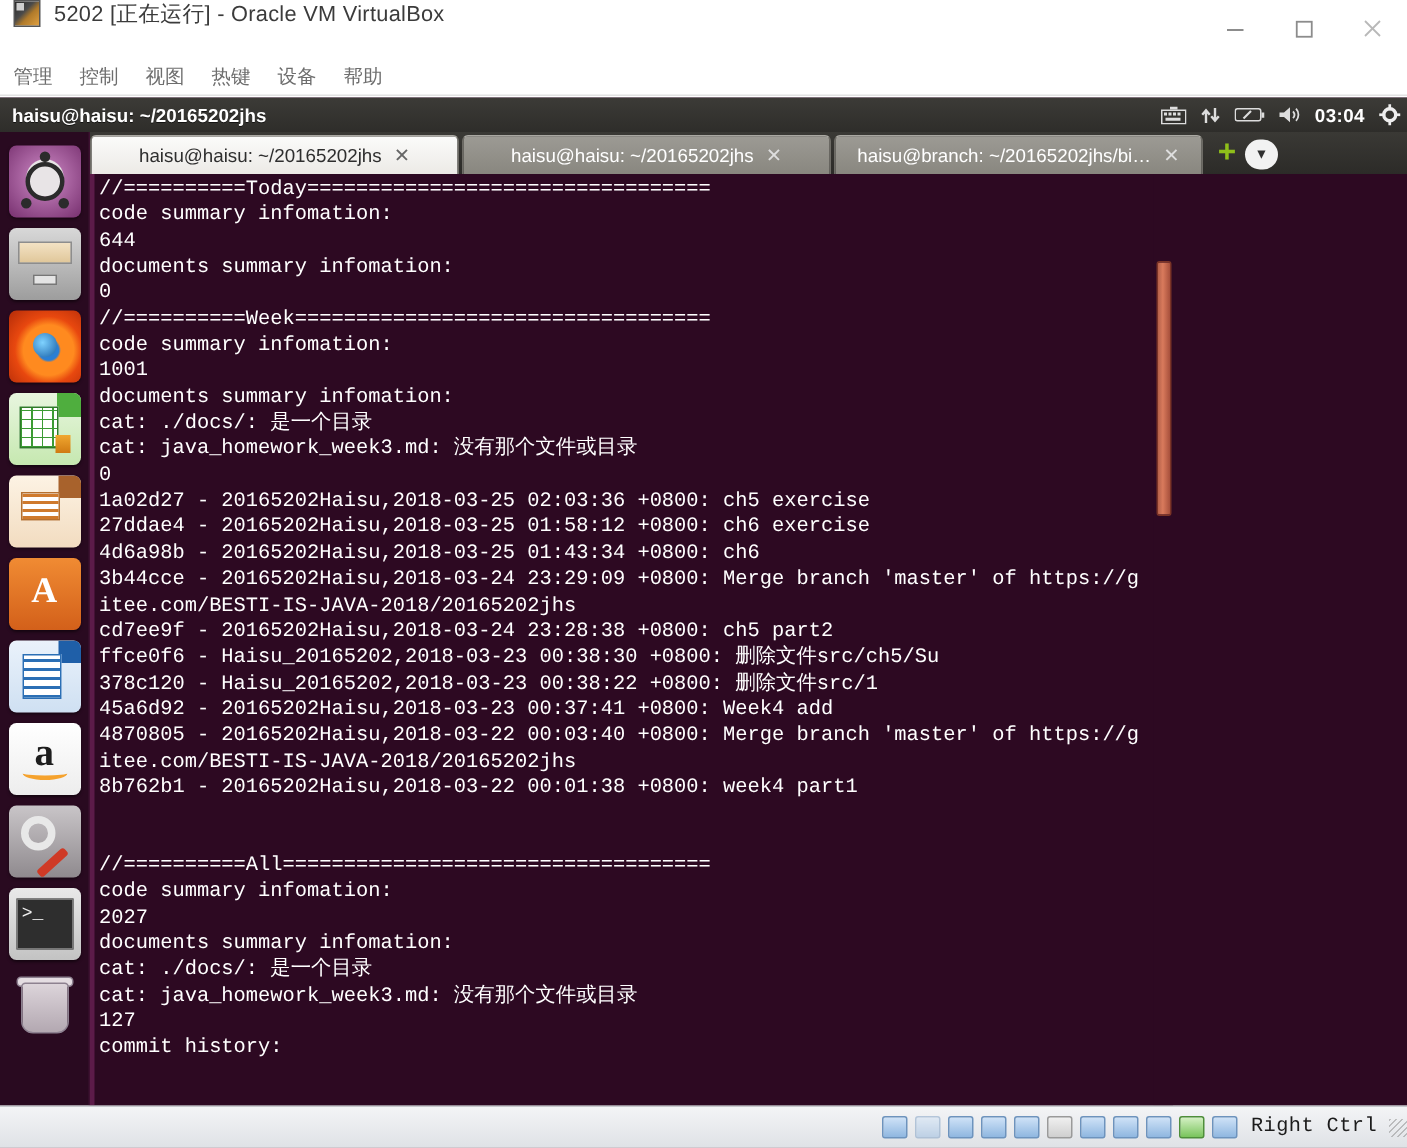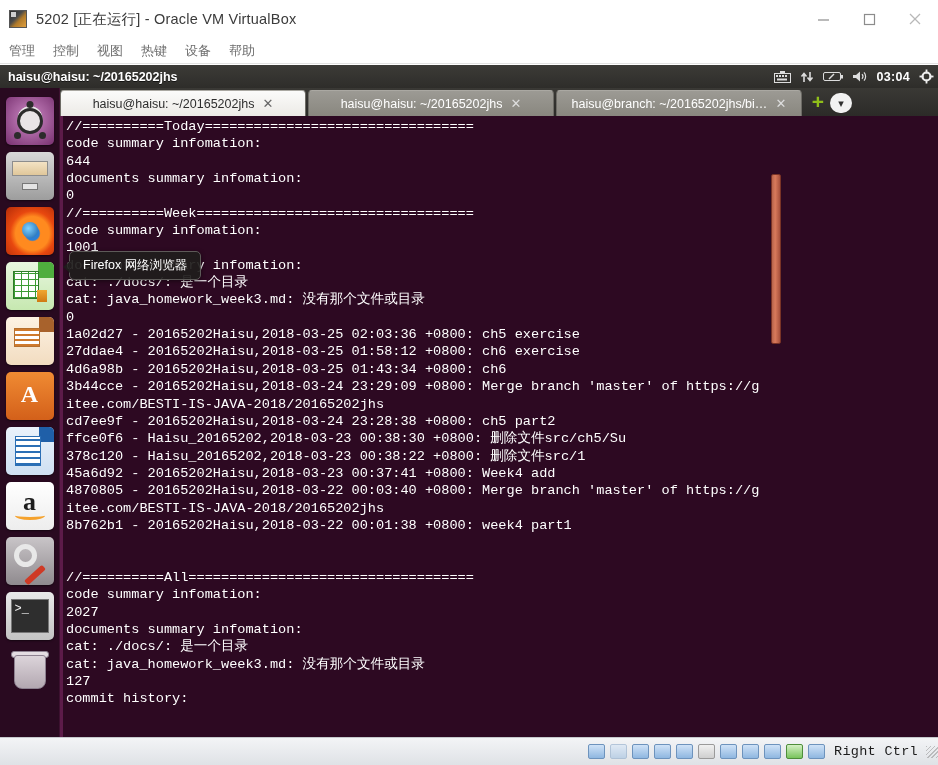--- a/index.html
+++ b/index.html
@@ -9,21 +9,21 @@
     background: #ffffff;
     font-family: "Liberation Sans", sans-serif;
   }
 
   #app { position: relative; width: 938px; height: 765px; }
 
   
   .vbox-titlebar {
     position: absolute; left: 0; top: 0; width: 938px; height: 38px;
     background: #ffffff;
-    display: flex; align-items: center;
+    display: flex; align-items: flex-start;
   }
   .vbox-icon {
     width: 18px; height: 18px; margin-left: 9px; margin-right: 9px;
     background: linear-gradient(135deg,#2b2b2b 0%,#4a4a4a 40%,#b07a2a 60%,#e0a040 100%);
     border: 1px solid #555; position: relative; flex: 0 0 auto;
   }
   .vbox-icon:after {
     content: ""; position: absolute; left: 1px; top: 1px; width: 5px; height: 5px;
     background: #cfcfcf;
   }
@@ -486,21 +486,20 @@
 documents summary infomation:
 cat: ./docs/: 是一个目录
 cat: java_homework_week3.md: 没有那个文件或目录
 127
 commit history:</div>
         <div class="term-scrollbar">
           <div class="term-scrollthumb"></div>
         </div>
       </div>
 
-      <div class="tooltip">Firefox 网络浏览器</div>
     </div>
 
   </div>
 
   <div class="vbox-statusbar">
     <span class="sb-icon"></span>
     <span class="sb-icon dim"></span>
     <span class="sb-icon"></span>
     <span class="sb-icon"></span>
     <span class="sb-icon"></span>

